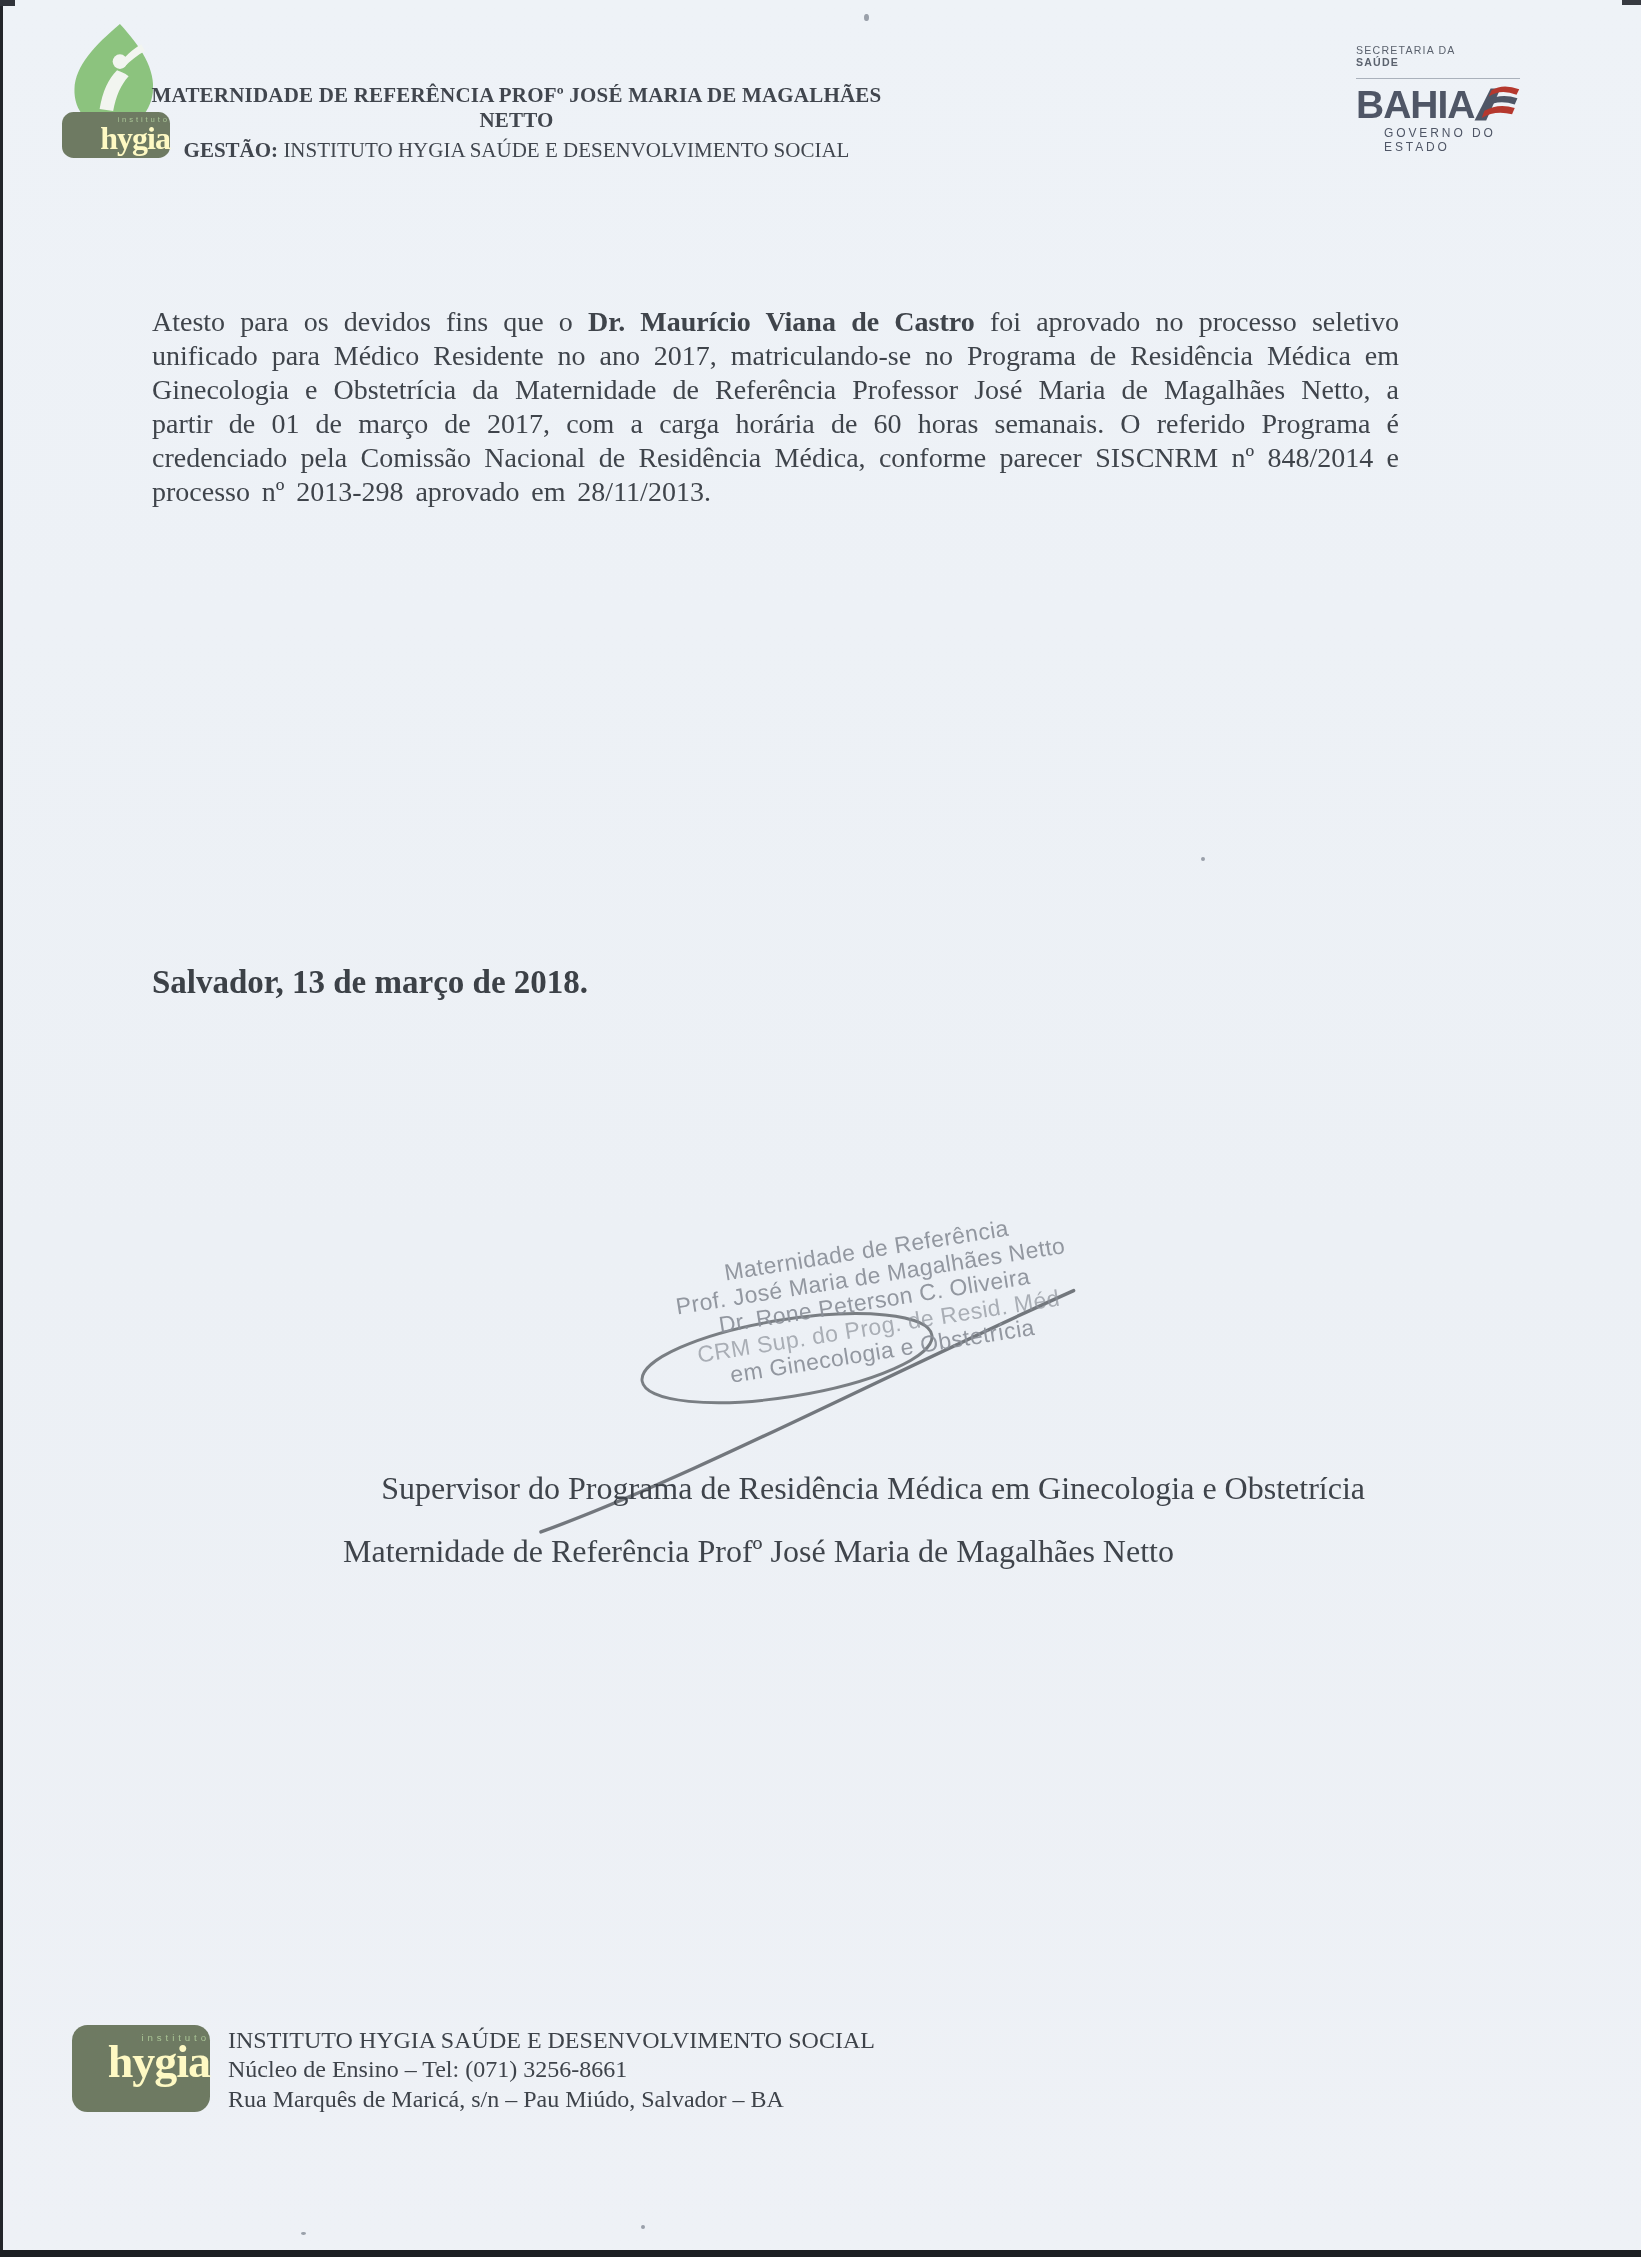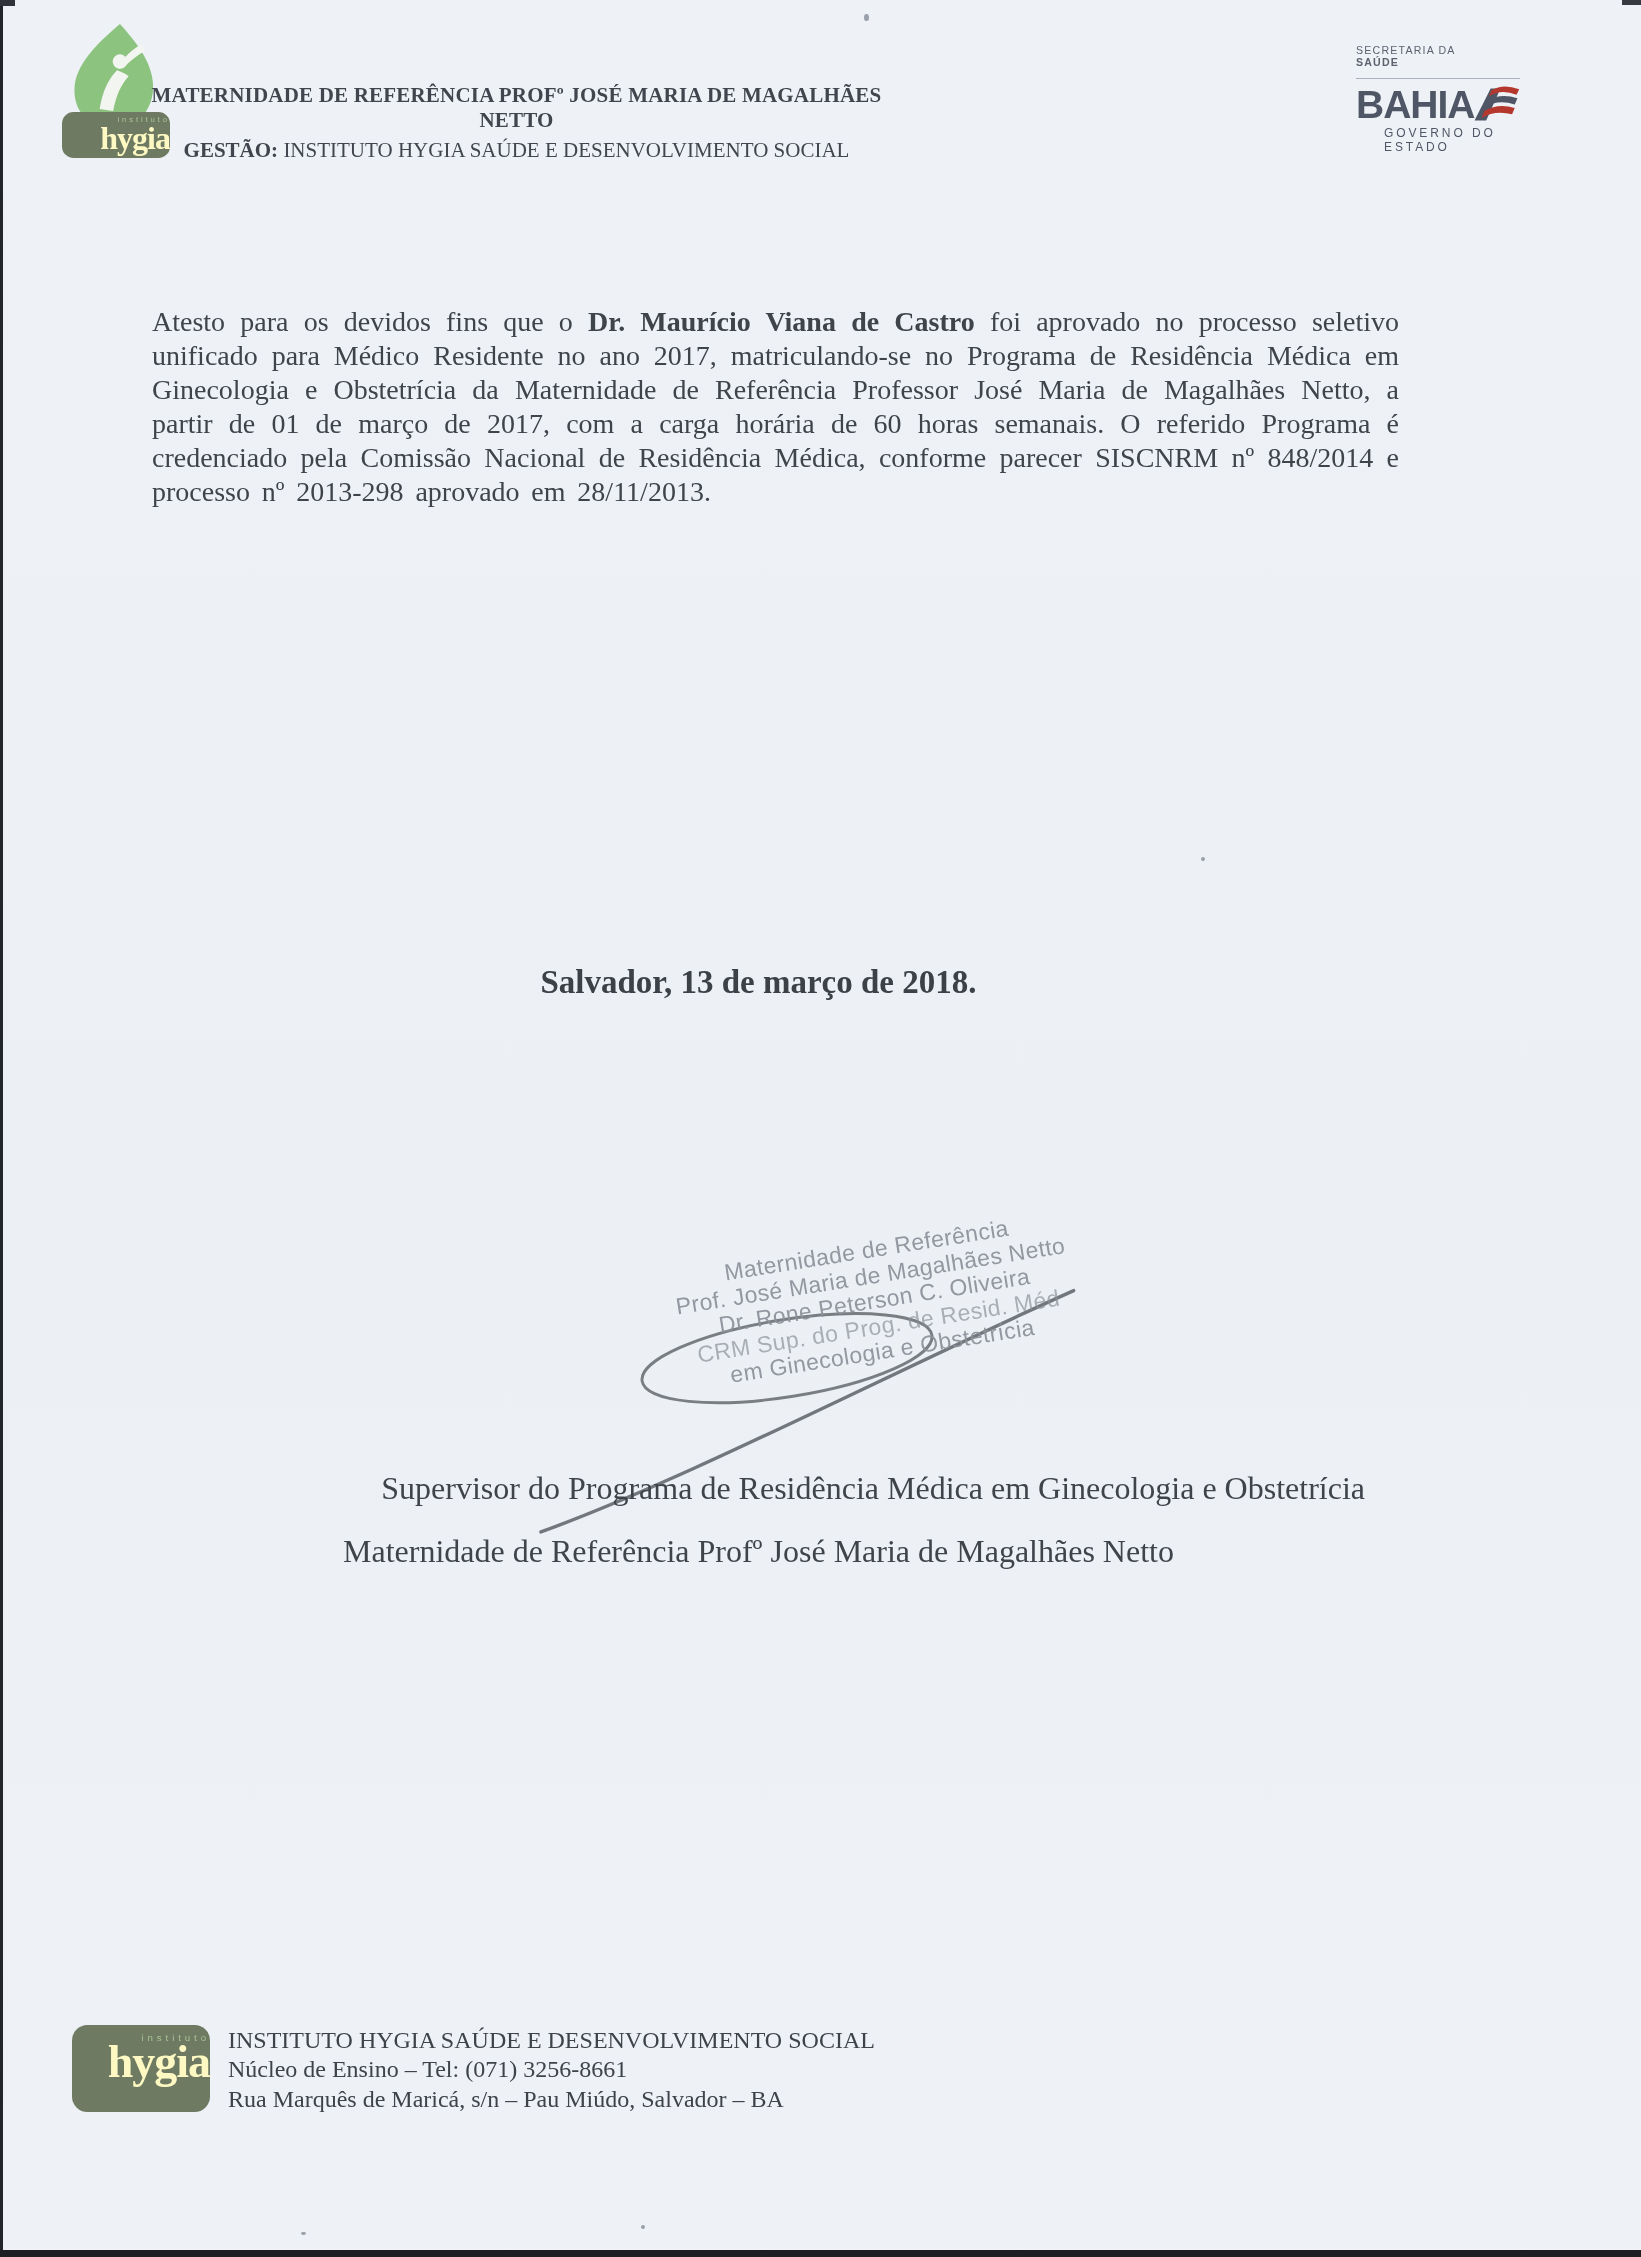--- a/index.html
+++ b/index.html
@@ -55,21 +55,21 @@
   .bahia-flag{width:50px;height:37px;margin-left:-3.9px;}
   .bahia .gov{font-size:12px;letter-spacing:2.9px;margin-top:2.9px;margin-left:28px;}
 
   
   .attest{
     position:absolute;left:152px;top:305px;width:1247px;
     font-size:28px;line-height:34px;text-align:justify;word-spacing:4.8px;color:var(--ink);
   }
   .attest b{font-weight:bold;}
   .dateline{
-    position:absolute;left:152px;top:964px;width:1213px;text-align:center;
+    position:absolute;left:152px;top:964px;width:1213px;
     font-size:33px;font-weight:bold;color:#3c4147;
   }
 
   
   .stamp{
     position:absolute;left:626px;top:1276px;width:483px;
     transform:rotate(-9deg);transform-origin:left top;
     font-family:"Liberation Sans",sans-serif;color:var(--stamp-gray);
     font-size:23px;line-height:25.6px;text-align:center;opacity:.92;letter-spacing:0.4px;
   }

